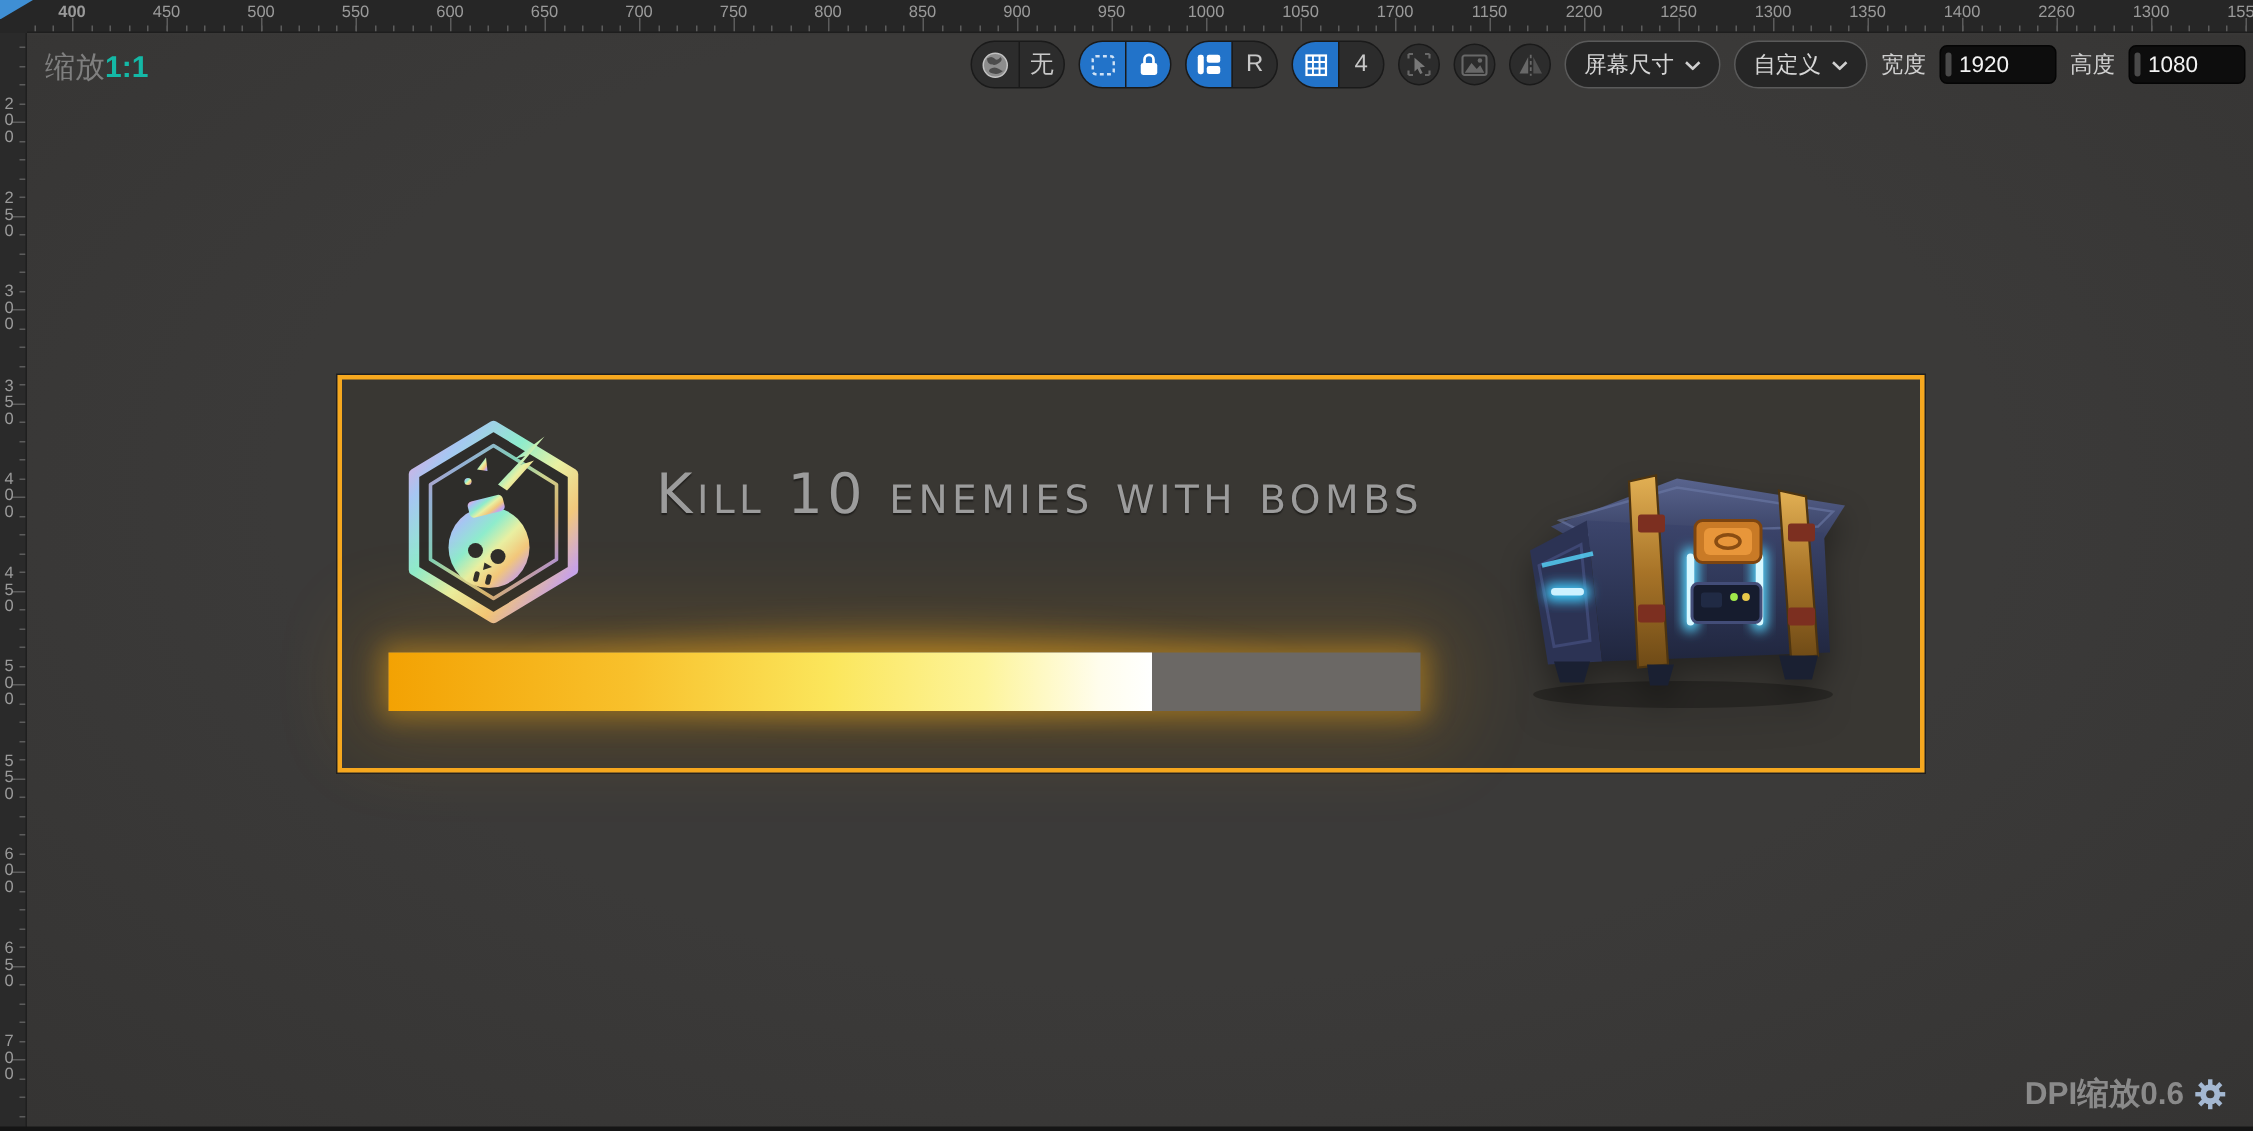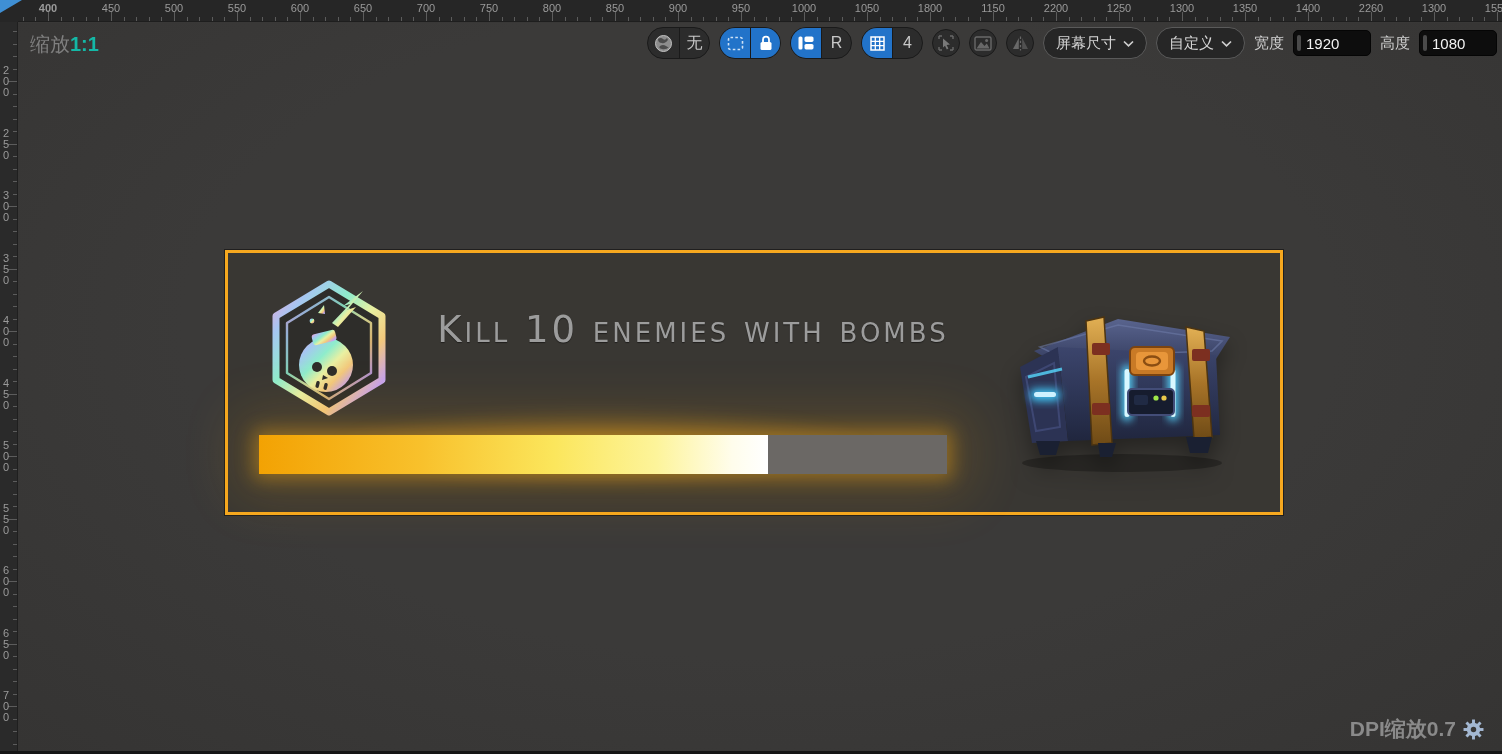--- a/index.html
+++ b/index.html
@@ -173,21 +173,21 @@
           <path d="M28 92 L62 84" stroke="#57d8ff" stroke-width="3" opacity=".8"></path>
 
           <polygon points="36,156 60,156 56,170 40,170" fill="#1a2032"></polygon>
           <polygon points="186,152 212,152 208,168 190,168" fill="#1a2032"></polygon>
           <polygon points="98,158 116,158 112,172 100,172" fill="#1a2032"></polygon>
         </svg>
       </div>
     </div>
 
     <div class="dpi">
-      <span><span>DPI缩放</span><span>0.7</span></span>
+      <span><span>DPI缩放</span><span>0.6</span></span>
       <span>
         <svg width="21" height="21" viewBox="0 0 20 20">
           <g fill="#a4b8d2">
             <g id="teeth">
               <rect x="8.6" y="0.5" width="2.8" height="4"></rect>
               <rect x="8.6" y="15.5" width="2.8" height="4"></rect>
               <rect x="0.5" y="8.6" width="4" height="2.8"></rect>
               <rect x="15.5" y="8.6" width="4" height="2.8"></rect>
               <g transform="rotate(45 10 10)">
                 <rect x="8.6" y="0.5" width="2.8" height="4"></rect>
@@ -227,21 +227,21 @@
       <div class="hlabel" style="left: 597px;">850</div>
       <div class="htick" style="left: 660px; height: 9px;"></div>
       <div class="hlabel" style="left: 660px;">900</div>
       <div class="htick" style="left: 723px; height: 9px;"></div>
       <div class="hlabel" style="left: 723px;">950</div>
       <div class="htick" style="left: 786px; height: 9px;"></div>
       <div class="hlabel" style="left: 786px;">1000</div>
       <div class="htick" style="left: 849px; height: 9px;"></div>
       <div class="hlabel" style="left: 849px;">1050</div>
       <div class="htick" style="left: 912px; height: 9px;"></div>
-      <div class="hlabel" style="left: 912px;">1800</div>
+      <div class="hlabel" style="left: 912px;">1700</div>
       <div class="htick" style="left: 975px; height: 9px;"></div>
       <div class="hlabel" style="left: 975px;">1150</div>
       <div class="htick" style="left: 1038px; height: 9px;"></div>
       <div class="hlabel" style="left: 1038px;">2200</div>
       <div class="htick" style="left: 1101px; height: 9px;"></div>
       <div class="hlabel" style="left: 1101px;">1250</div>
       <div class="htick" style="left: 1164px; height: 9px;"></div>
       <div class="hlabel" style="left: 1164px;">1300</div>
       <div class="htick" style="left: 1227px; height: 9px;"></div>
       <div class="hlabel" style="left: 1227px;">1350</div>

